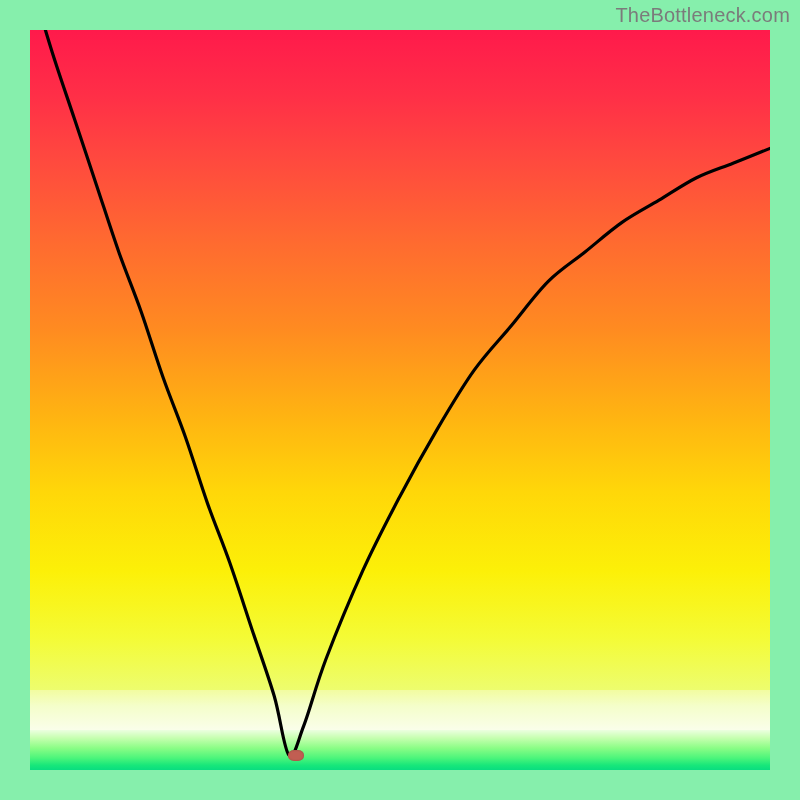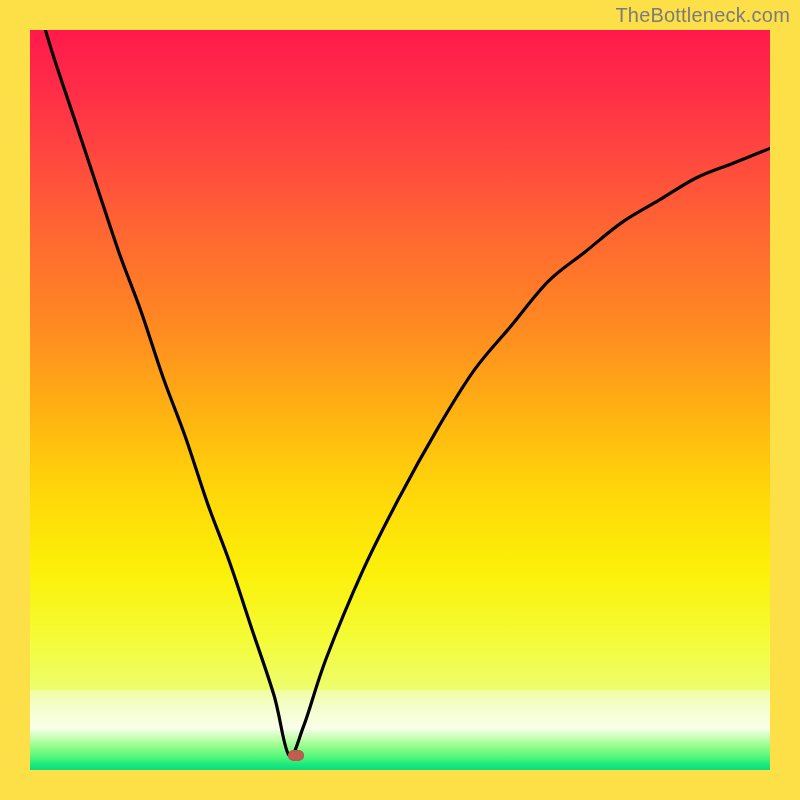--- a/index.html
+++ b/index.html
@@ -10,21 +10,21 @@
     background: #000;
     overflow: hidden;
     font-family: Arial, Helvetica, sans-serif;
   }
   .frame {
     position: absolute;
     top: 0;
     left: 0;
     width: 800px;
     height: 800px;
-    background: #fde047;
+    background: #86efac;
   }
   .plot-area {
     position: absolute;
     top: 30px;
     left: 30px;
     width: 740px;
     height: 740px;
     overflow: hidden;
   }
   

